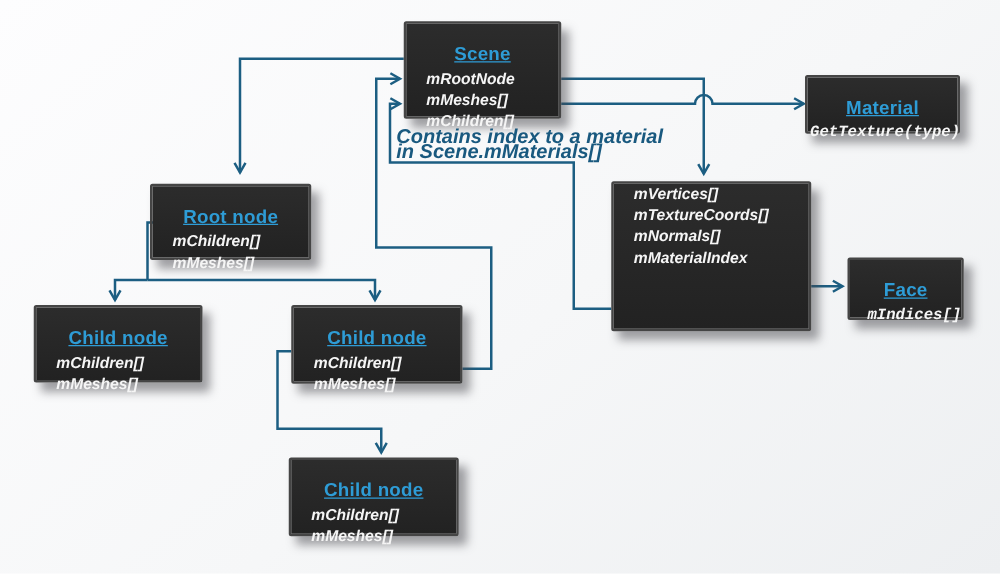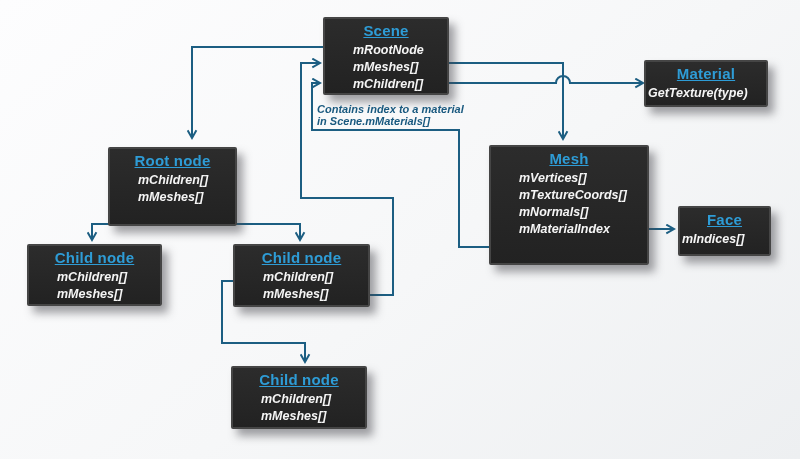--- a/index.html
+++ b/index.html
@@ -11,30 +11,30 @@
   svg.wires{position:absolute;left:0;top:0;width:800px;height:459px;}
   .node{
     position:absolute;box-sizing:border-box;
     background:linear-gradient(#2c2c2c,#222);
     border:2px solid #454545;border-radius:2px;
     box-shadow:6px 7px 8px rgba(70,70,75,.5);
     color:#f2f2f2;
   }
   .node-title{
     color:#2e9cd6;font-weight:bold;font-size:15px;line-height:19px;
-    text-align:center;text-decoration:underline;padding-top:2px;margin-bottom:2px;
+    text-align:center;text-decoration:underline;padding-top:15px;margin-bottom:2px;
     letter-spacing:.2px;
   }
   .node-field{
     font-style:italic;font-weight:bold;font-size:12.5px;line-height:17px;
-    padding-left:28px;white-space:nowrap;color:#f5f5f5;
+    padding-left:16px;white-space:nowrap;color:#f5f5f5;
   }
-  .node-field.center{padding-left:2px;text-align:left;}
+  .node-field.center{padding-left:2px;text-align:right;font-family:Liberation Mono, monospace;}
   .note{
-    position:absolute;color:#19597f;font-size:11px;line-height:11.5px;
+    position:absolute;color:#19597f;font-size:16px;line-height:11.5px;
     font-style:italic;font-weight:bold;white-space:nowrap;
   }
 </style>
 </head>
 <body>
 
 <div class="stage">
 
   <svg class="wires">
     <defs>
@@ -61,28 +61,27 @@
     <div class="node-field">mRootNode</div>
     <div class="node-field">mMeshes[]</div>
     <div class="node-field">mChildren[]</div>
   </div>
 
   <div class="node" style="left:644px;top:60px;width:124px;height:47px">
     <div class="node-title">Material</div>
     <div class="node-field center">GetTexture(type)</div>
   </div>
 
-  <div class="node" style="left:108px;top:147px;width:129px;height:79px">
+  <div class="node" style="left:120px;top:147px;width:129px;height:61px">
     <div class="node-title">Root node</div>
     <div class="node-field">mChildren[]</div>
     <div class="node-field">mMeshes[]</div>
   </div>
 
   <div class="node" style="left:489px;top:145px;width:160px;height:120px">
-    <div class="node-title">Mesh</div>
     <div class="node-field">mVertices[]</div>
     <div class="node-field">mTextureCoords[]</div>
     <div class="node-field">mNormals[]</div>
     <div class="node-field">mMaterialIndex</div>
   </div>
 
   <div class="node" style="left:678px;top:206px;width:93px;height:50px">
     <div class="node-title">Face</div>
     <div class="node-field center">mIndices[]</div>
   </div>

